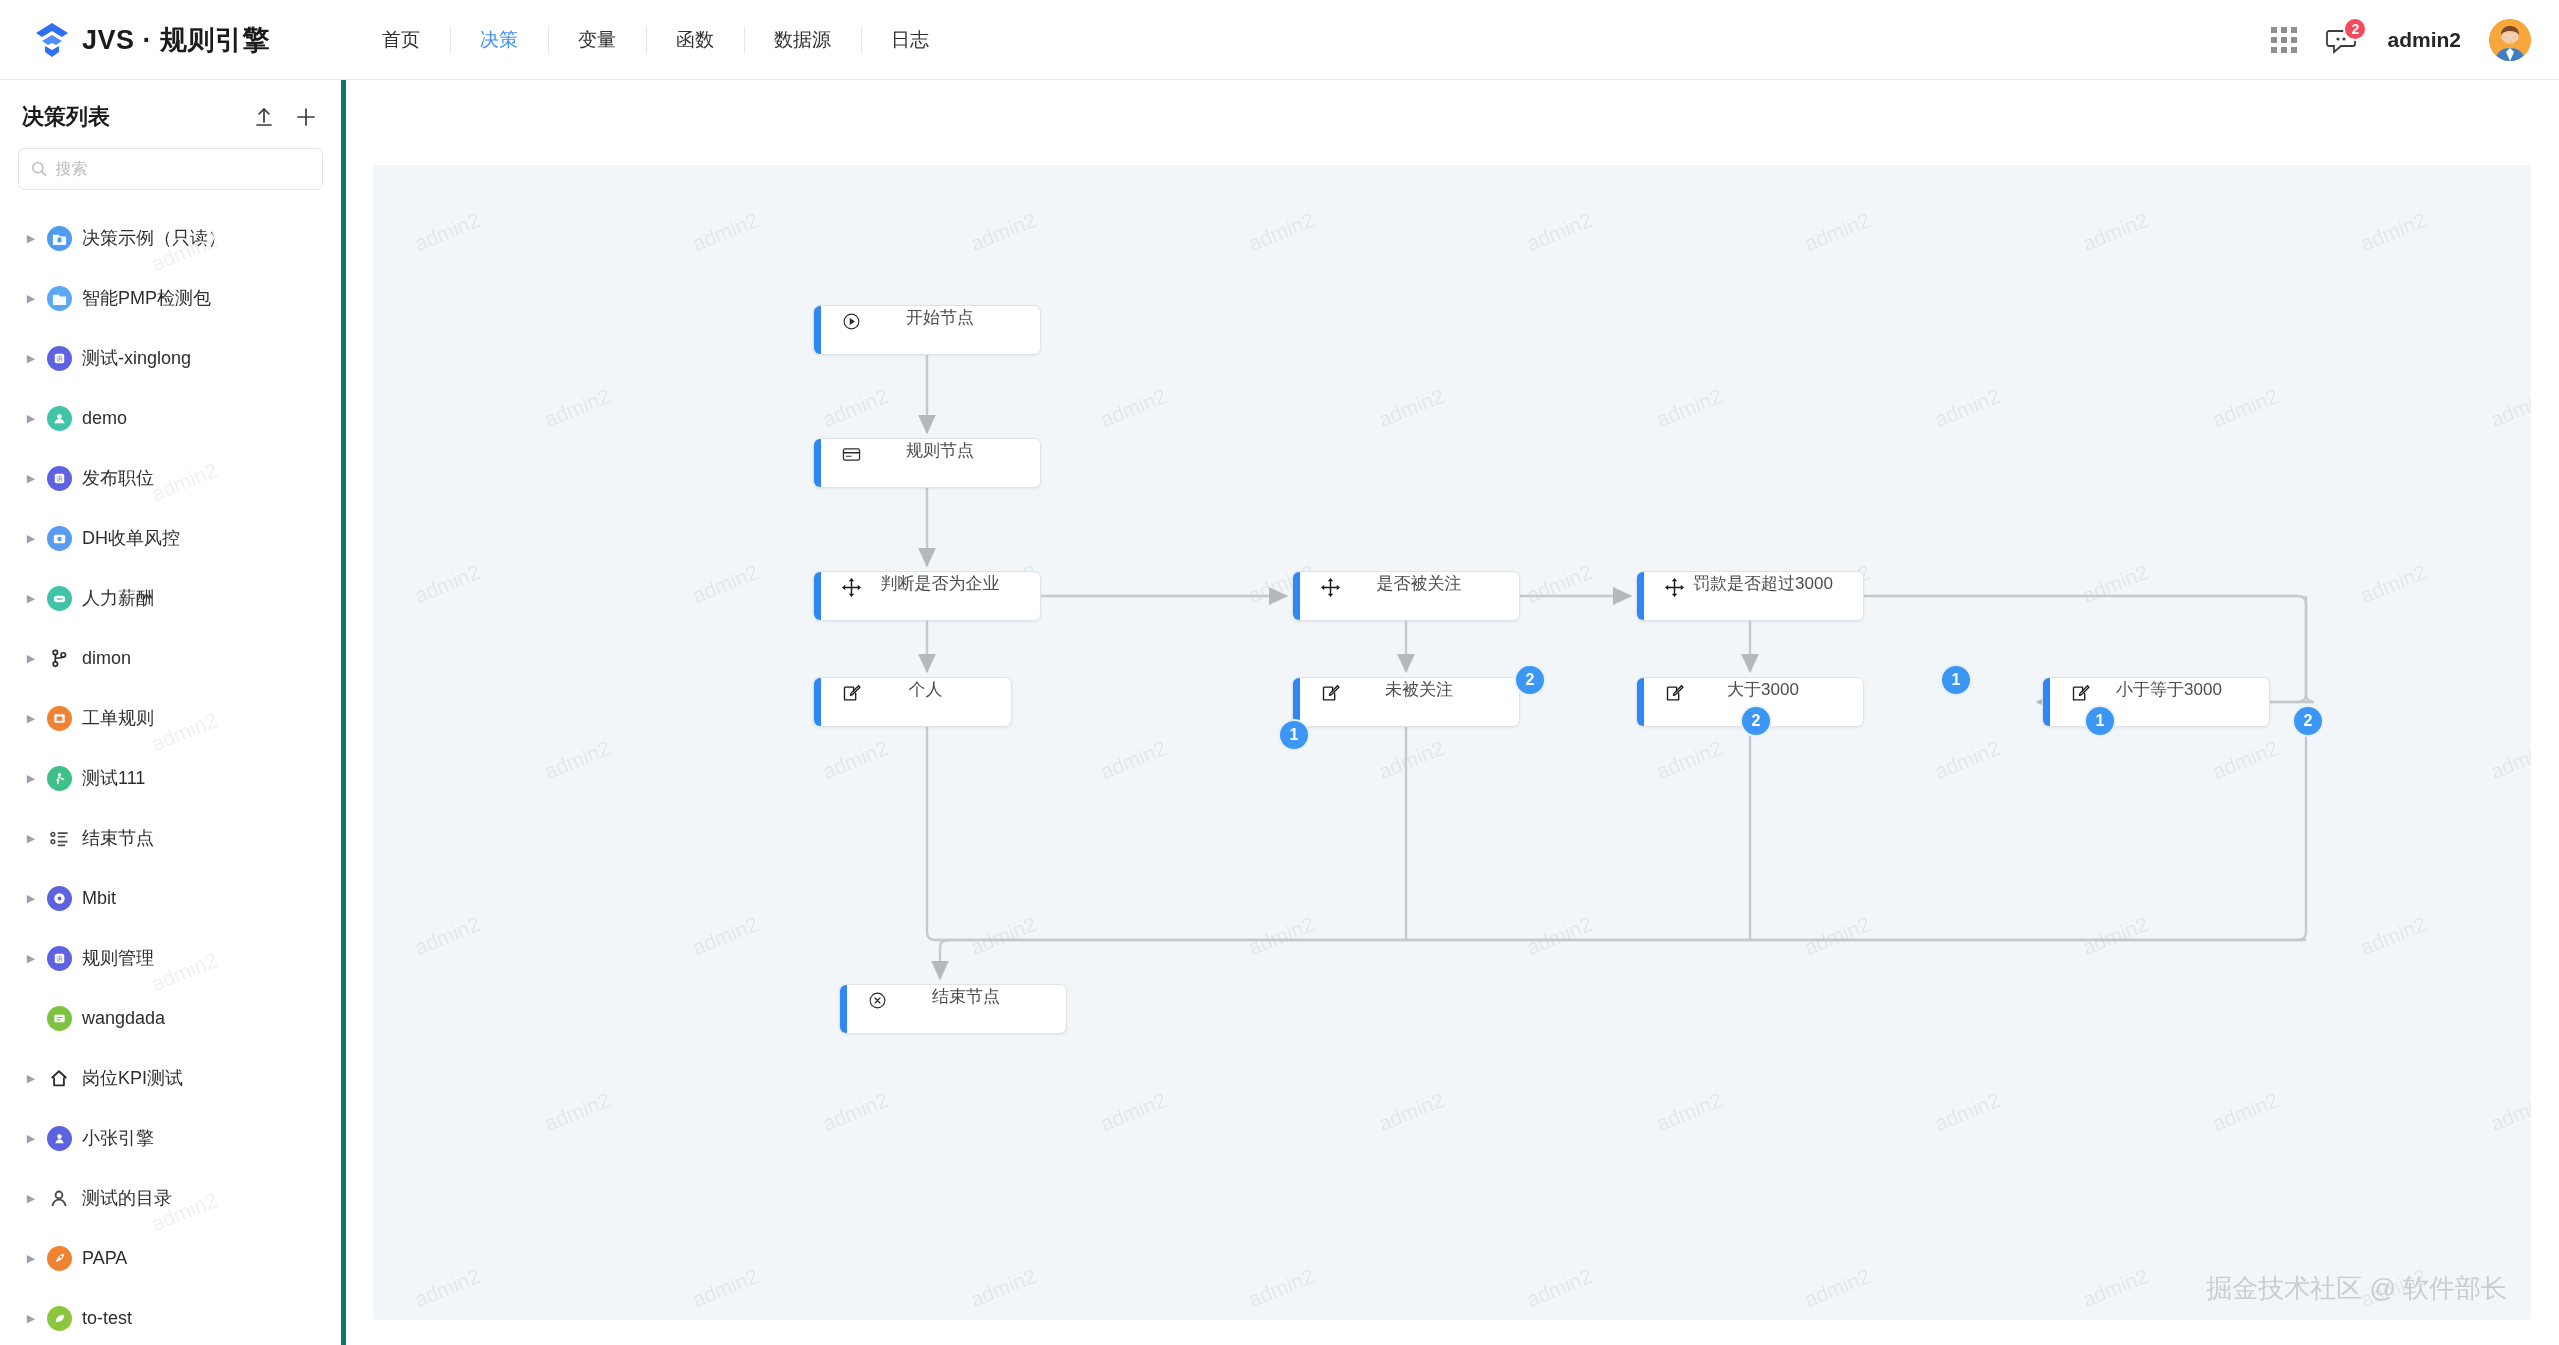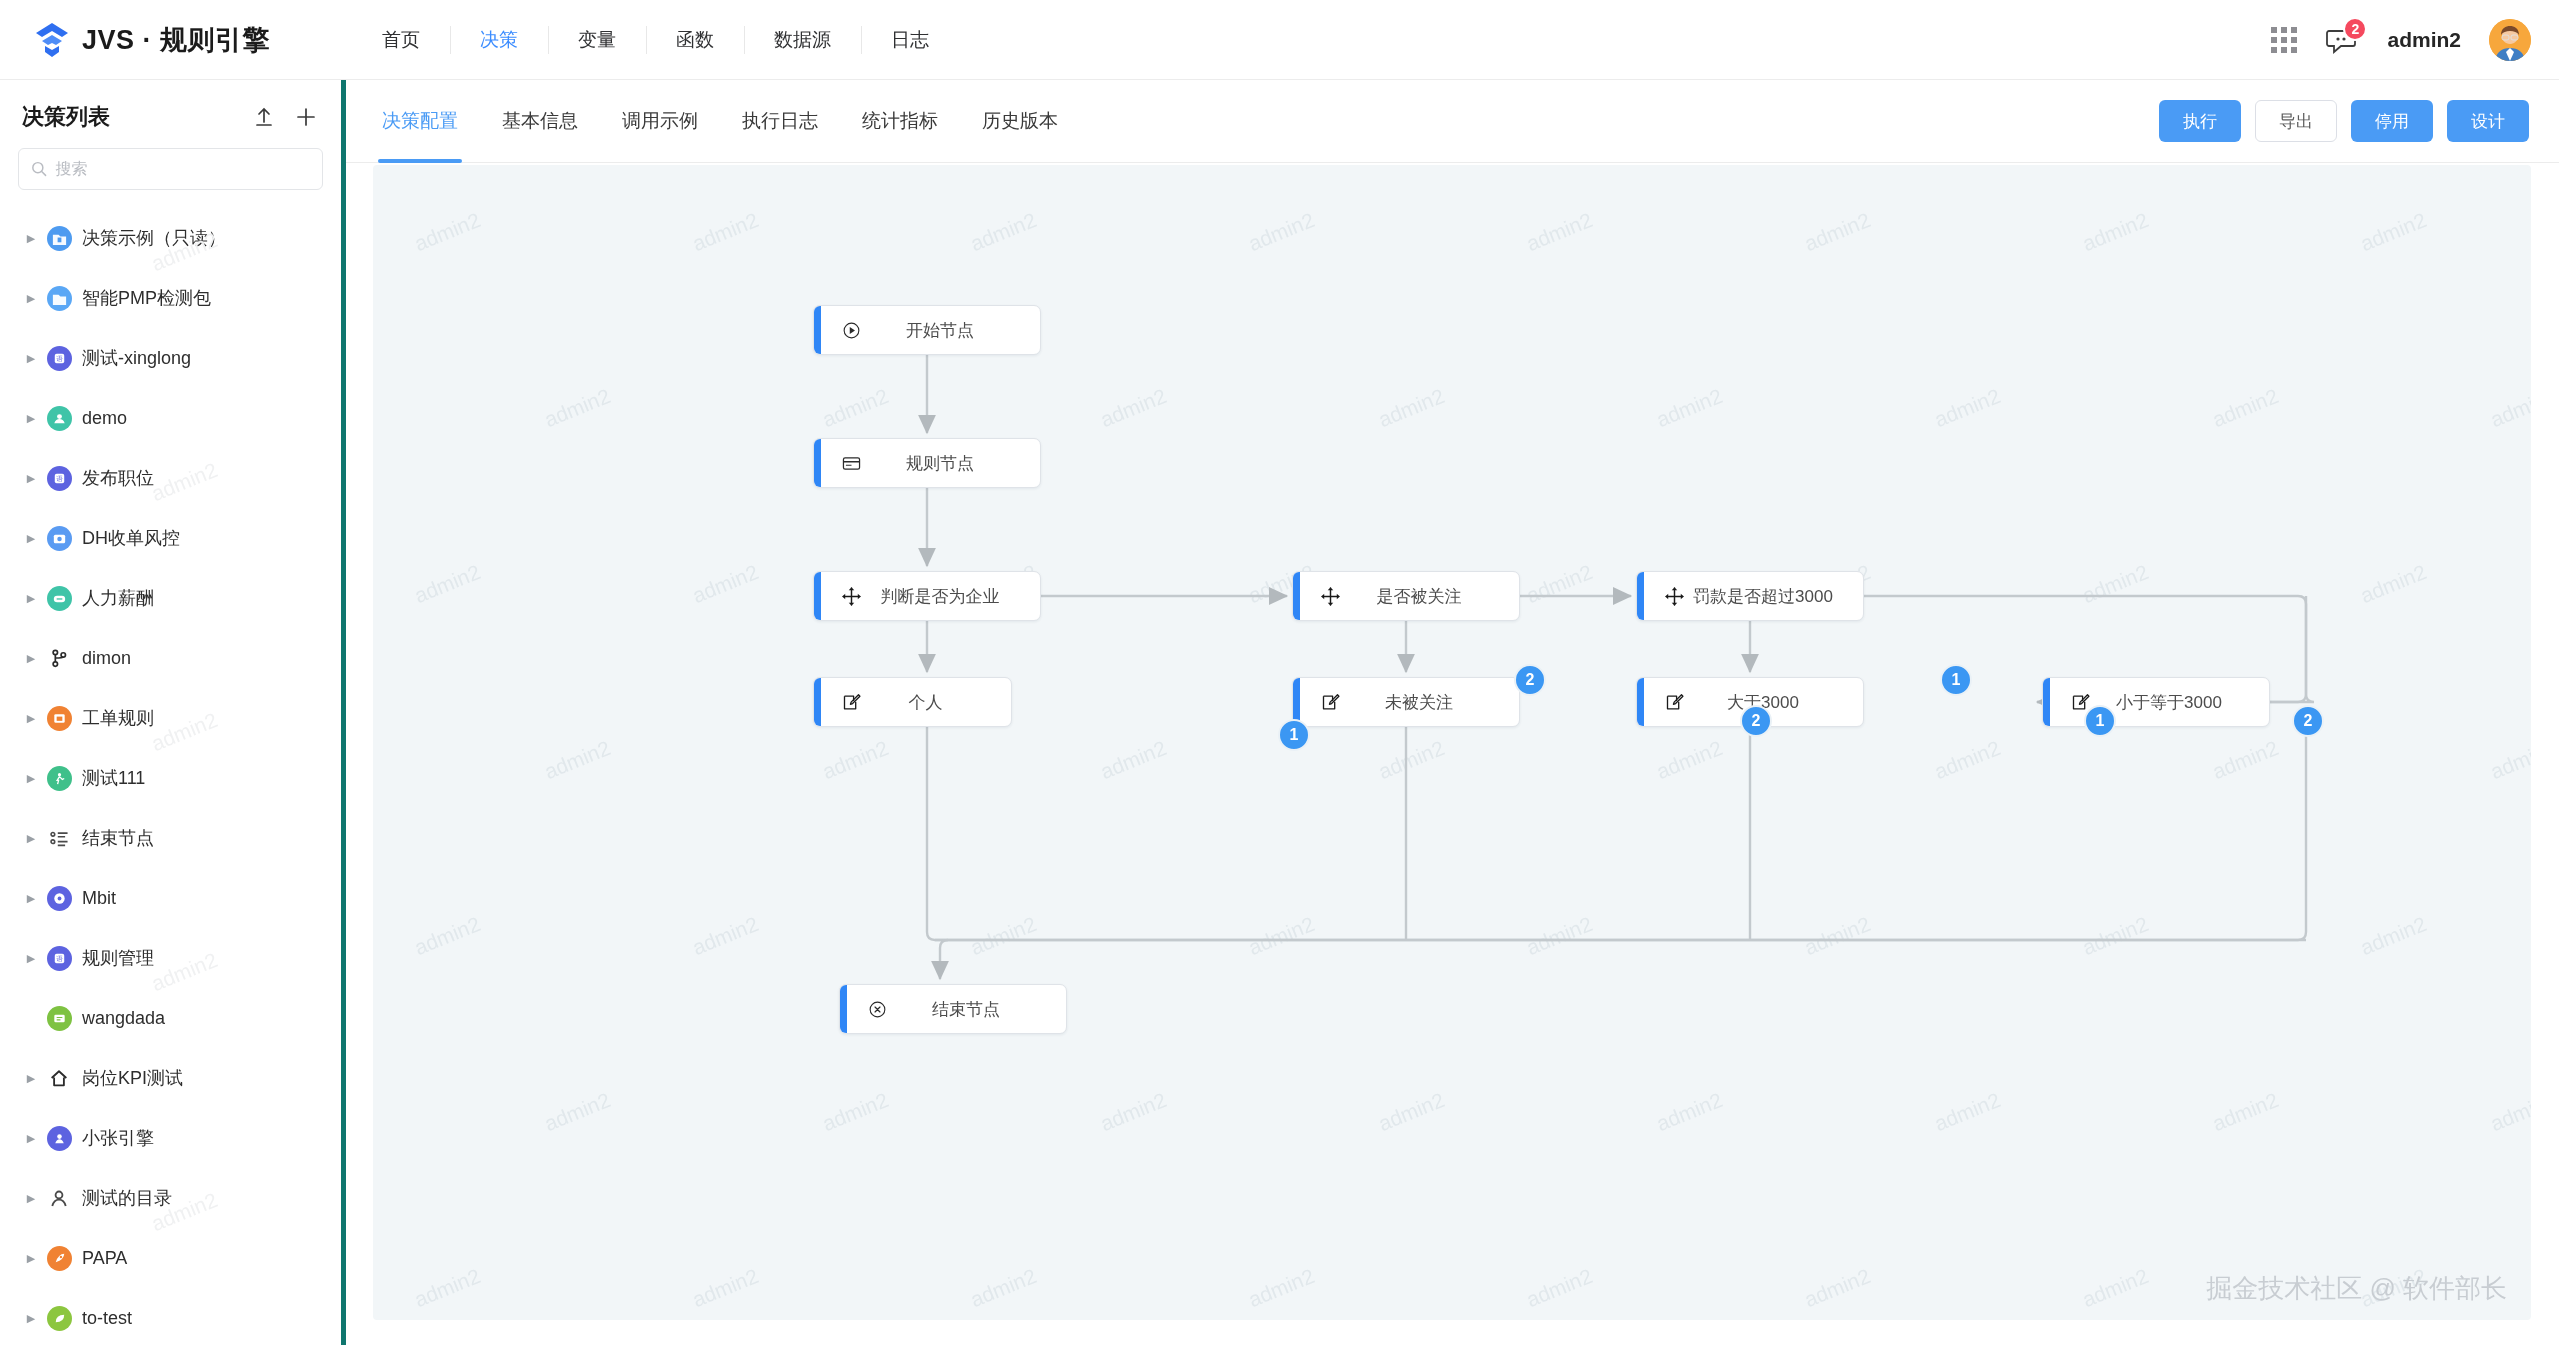--- a/index.html
+++ b/index.html
@@ -136,21 +136,21 @@
   }
   .sb-wm {
     position: absolute; font-size: 21px; color: #f0f1f2;
     transform: rotate(-22deg); white-space: nowrap; pointer-events: none;
   }
   svg.edges { position: absolute; left: 0; top: 0; width: 2158px; height: 1155px; }
 
   .node {
     position: absolute; height: 50px; background: #fff;
     border: 1px solid #dfe3e8; border-radius: 7px;
-    display: flex; align-items: center; cursor: pointer;
+    display: flex; align-items: flex-start; cursor: pointer;
     box-shadow: 0 1px 3px rgba(20,40,70,.07); overflow: hidden;
   }
   .node::before {
     content: ""; position: absolute; left: 0; top: 0; bottom: 0;
     width: 7px; background: #2f86f6;
   }
   .node-ico {
     width: 30px; height: 30px; margin-left: 22px; flex: none;
     display: flex; align-items: center; justify-content: center; color: #2b2b2b;
   }
@@ -471,35 +471,20 @@
     </div>
 
   <div class="sb-wm" style="left:150px; top:160px;">admin2</div>
   <div class="sb-wm" style="left:150px; top:390px;">admin2</div>
   <div class="sb-wm" style="left:150px; top:640px;">admin2</div>
   <div class="sb-wm" style="left:150px; top:880px;">admin2</div>
   <div class="sb-wm" style="left:150px; top:1120px;">admin2</div>
 </aside>
 
 <main class="content">
-  <div class="tabbar">
-    <div class="tab active">决策配置</div>
-    <div class="tab">基本信息</div>
-    <div class="tab">调用示例</div>
-    <div class="tab">执行日志</div>
-    <div class="tab">统计指标</div>
-    <div class="tab">历史版本</div>
-
-    <div class="tab-actions">
-      <div class="btn primary">执行</div>
-      <div class="btn plain">导出</div>
-      <div class="btn primary">停用</div>
-      <div class="btn primary">设计</div>
-    </div>
-  </div>
 
   <div class="canvas">
     <div class="watermarks" id="wm-layer">
         <div class="wm" style="left: 40px; top: 55px;">admin2</div>
         <div class="wm" style="left: 318px; top: 55px;">admin2</div>
         <div class="wm" style="left: 596px; top: 55px;">admin2</div>
         <div class="wm" style="left: 874px; top: 55px;">admin2</div>
         <div class="wm" style="left: 1152px; top: 55px;">admin2</div>
         <div class="wm" style="left: 1430px; top: 55px;">admin2</div>
         <div class="wm" style="left: 1708px; top: 55px;">admin2</div>

